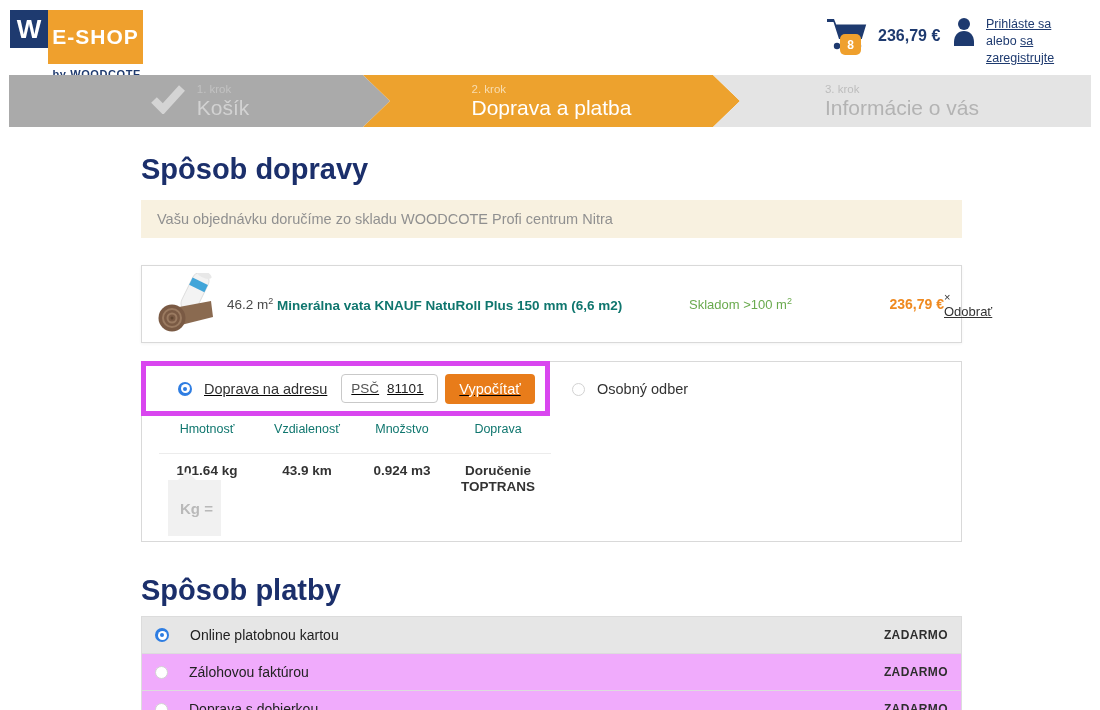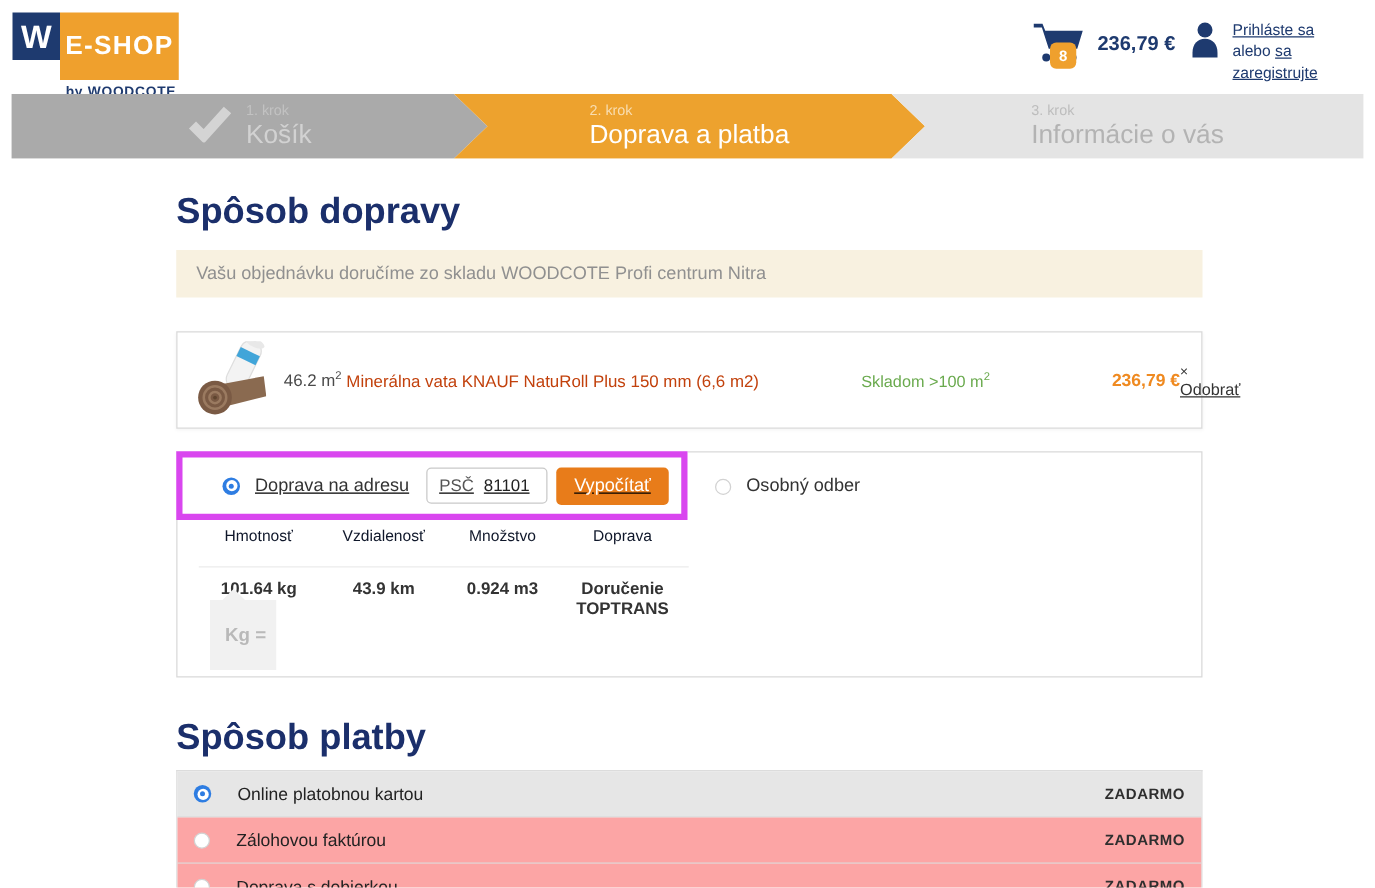--- a/index.html
+++ b/index.html
@@ -48,21 +48,21 @@
   .main { margin-left:141px; width:821px; }
   .h1 { color:#1b2f6b; font-size:29px; font-weight:bold; line-height:34px; margin-top:25px; }
   .notice { margin-top:14px; background:#f8f1e0; color:#909090; font-size:14.5px;
     padding:11px 16px; }
 
   
   .product-card { margin-top:27px; height:78px; background:#fff; border:1px solid #d9d9d9;
     box-shadow:0 1px 3px rgba(0,0,0,0.05); display:flex; align-items:center; padding:0 15px; }
   .prod-img { width:56px; height:62px; flex:none; }
   .prod-name { flex:none; width:462px; margin-left:14px; font-size:13.5px; color:#4a4a4a; }
-  .prod-name a { color:#c2410c; text-decoration:none; cursor:pointer; }
+  .prod-name a { color:#0f766e; text-decoration:none; cursor:pointer;font-weight:bold; }
   .prod-stock { flex:none; width:150px; color:#6aaa4e; font-size:13px; }
   .prod-price { flex:none; width:105px; text-align:right; color:#ef8a21; font-size:14px; font-weight:bold; }
   .prod-remove { flex:1; text-align:left; font-size:13px; color:#333; }
   .prod-remove .x { font-size:11px; margin-right:4px; text-decoration:none; display:inline-block; }
   .prod-remove a { color:#333; text-decoration:underline; cursor:pointer; }
   sup { font-size:9px; }
 
   
   .delivery-box { position:relative; margin-top:18px; height:181px; border:1px solid #d9d9d9; background:#fff; }
   .addr-box { position:absolute; left:-1px; top:-1px; width:409px; height:55px; border:5px solid #d946ef;
@@ -73,32 +73,32 @@
   .psc-prefix { color:#555; } .psc-value { color:#222; }
   .calc-btn { margin-left:7px; height:30px; background:#e87c1a; border:none; border-radius:4px;
     color:#fff; font-size:14.5px; padding:0 14px; font-family:inherit; cursor:pointer; }
   .pickup-row { position:absolute; left:430px; top:19px; display:flex; align-items:center; }
   .pickup-label { font-size:14.5px; color:#333; margin-left:12px; }
 
   .ship-table { position:absolute; left:17px; top:60px; width:392px; }
   .st-row { display:flex; }
   .st-cell { text-align:center; }
   .st-c0 { width:96px; } .st-c1 { width:104px; } .st-c2 { width:86px; } .st-c3 { width:106px; }
-  .st-head { font-size:12.5px; color:#0f172a; padding-bottom:17px; border-bottom:1px solid #ececec; }
+  .st-head { font-size:12.5px; color:#0f766e; padding-bottom:17px; border-bottom:1px solid #ececec; }
   .st-val  { font-size:13.5px; font-weight:bold; color:#333; padding-top:9px; line-height:16px; }
 
   .kg-tooltip { position:absolute; left:26px; top:118px; width:53px; height:56px; background:#f1f1f1;
     color:#b9b9b9; font-weight:bold; font-size:15px; padding:20px 0 0 12px; }
   .kg-tooltip::before { content:""; position:absolute; left:10px; top:-9px; border-left:9px solid transparent;
     border-right:9px solid transparent; border-bottom:9px solid #f1f1f1; }
 
   
   .h2 { color:#1b2f6b; font-size:29px; font-weight:bold; line-height:34px; margin-top:31px; }
   .pay-list { margin-top:9px; border:1px solid #dcdcdc; border-bottom:none; }
-  .pay-row { height:37px; display:flex; align-items:center; padding:0 13px; background:#fca5a5;
+  .pay-row { height:37px; display:flex; align-items:center; padding:0 13px; background:#f0abfc;
     border-bottom:1px solid #dcdcdc; cursor:pointer; }
   .pay-row.sel-row { background:#e6e6e6; }
   .pay-label { font-size:14px; color:#222; margin-left:21px; }
   .pay-price { margin-left:auto; font-size:12px; font-weight:bold; color:#2e2e2e; letter-spacing:0.4px; }
 
   
   .radio { width:14px; height:14px; border-radius:50%; position:relative; flex:none; cursor:pointer; }
   .radio.sel { background:#2e7de2; }
   .radio.sel::before { content:""; position:absolute; left:2.5px; top:2.5px; right:2.5px; bottom:2.5px;
     background:#fff; border-radius:50%; }

